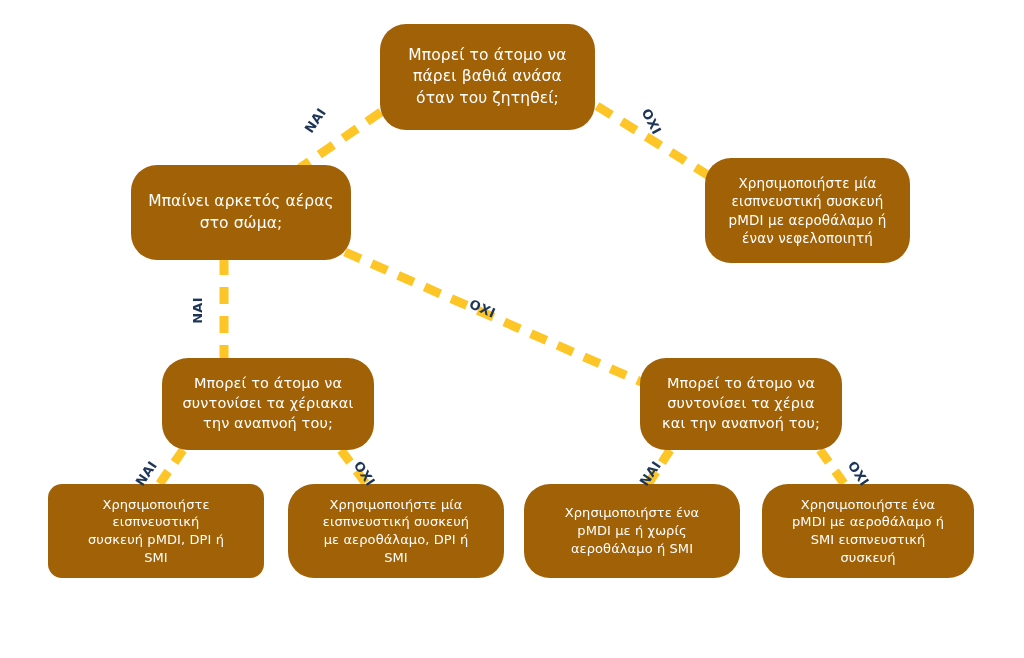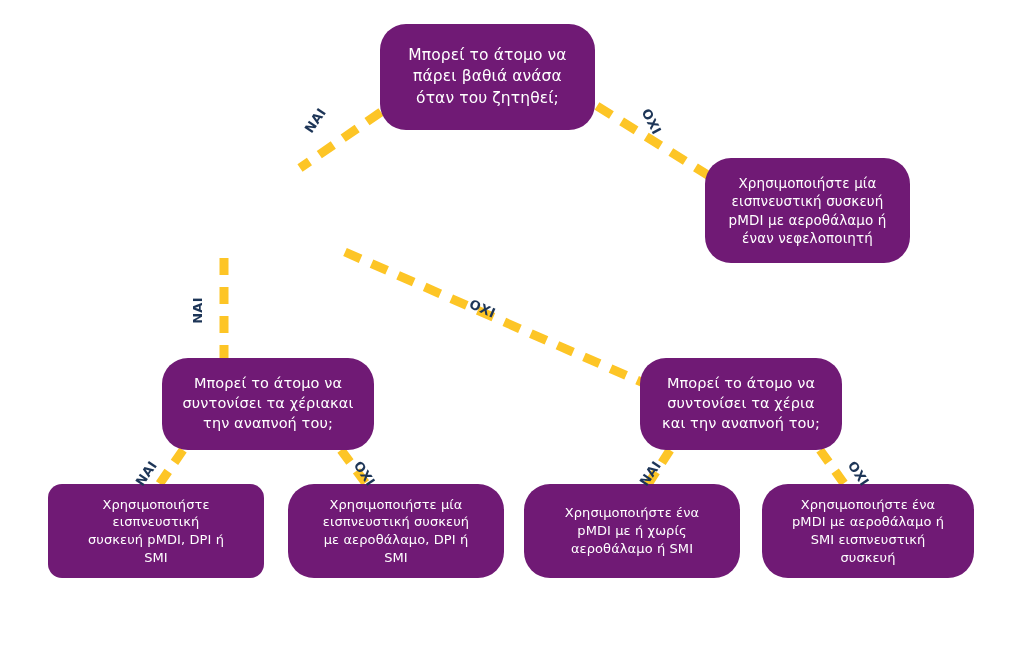--- a/index.html
+++ b/index.html
@@ -22,21 +22,21 @@
     position: absolute;
     left: 0;
     top: 0;
     width: 1024px;
     height: 658px;
     pointer-events: none;
   }
   .node {
     position: absolute;
     box-sizing: border-box;
-    background: #701a75;
+    background: #a16207;
     color: #ffffff;
     border-radius: 26px;
     display: flex;
     align-items: center;
     justify-content: center;
     text-align: center;
     padding: 8px 14px;
     line-height: 1.36;
     letter-spacing: 0.1px;
   }
@@ -87,20 +87,24 @@
 
     <line x1="820" y1="450" x2="848" y2="489" stroke="#fdc526" stroke-width="9" stroke-dasharray="15 11" stroke-linecap="butt"></line>
   </svg>
 
   <div class="node" id="node-q1">
     <span class="node-text">Μπορεί το άτομο να
 πάρει βαθιά ανάσα
 όταν του ζητηθεί;</span>
   </div>
 
+  <div class="node" id="node-q2">
+    <span class="node-text">Μπαίνει αρκετός αέρας
+στο σώμα;</span>
+  </div>
 
   <div class="node" id="node-a1">
     <span class="node-text">Χρησιμοποιήστε μία
 εισπνευστική συσκευή
 pMDI με αεροθάλαμο ή
 έναν νεφελοποιητή</span>
   </div>
 
   <div class="node" id="node-q3">
     <span class="node-text">Μπορεί το άτομο  να

